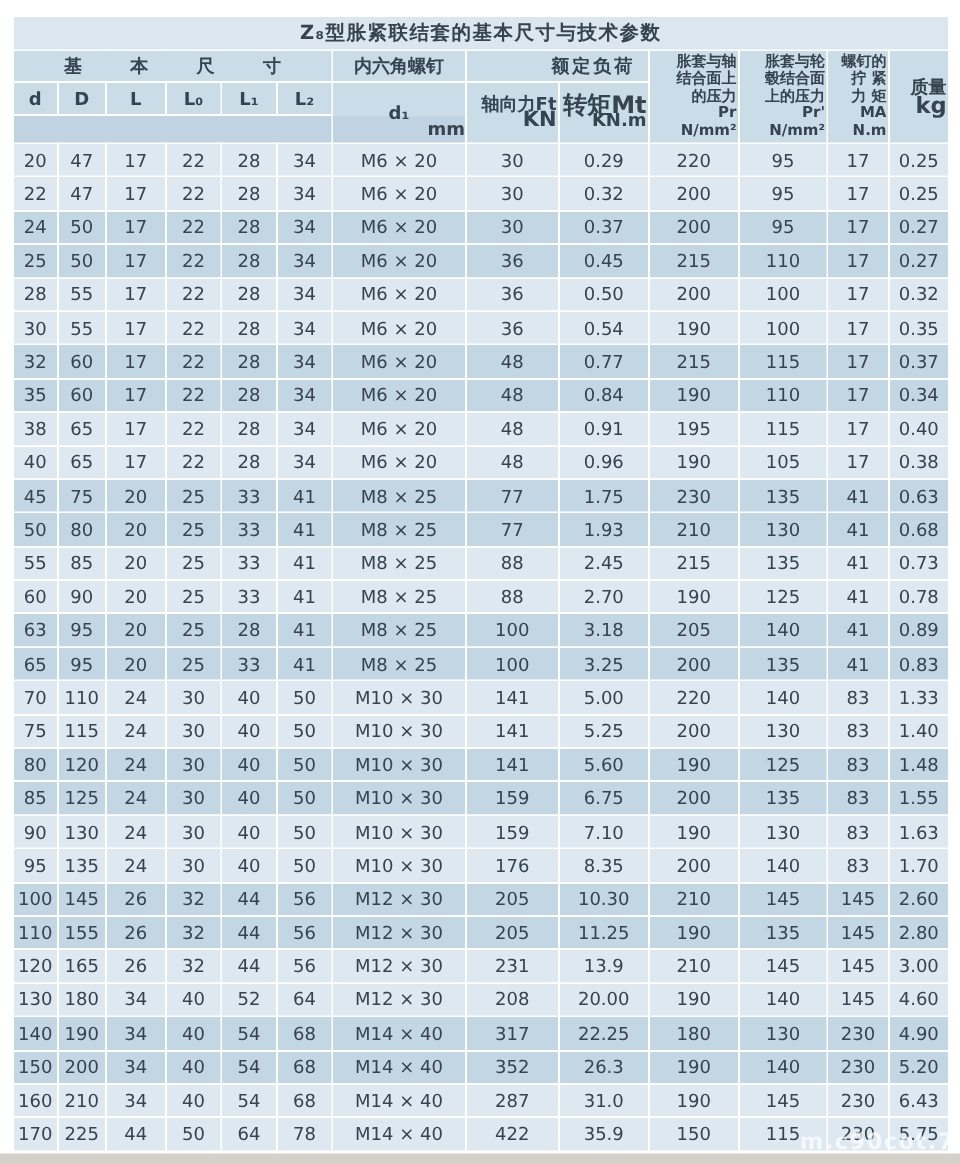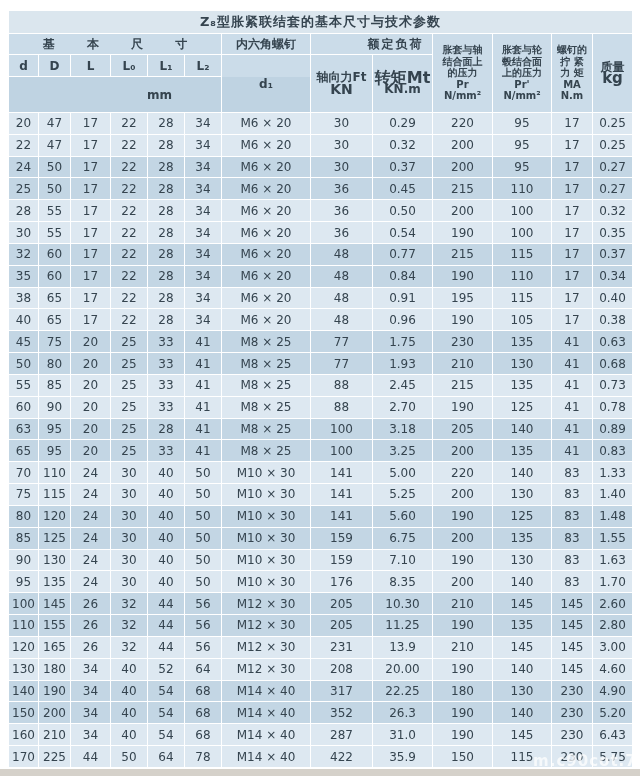--- a/index.html
+++ b/index.html
@@ -37,29 +37,30 @@
   .title-row td{
     background:var(--c-title);
     font-size:13px;
     font-weight:bold;
     height:23px;
     letter-spacing:1px;
   }
   .hrow th{background:var(--c-header);font-weight:bold;}
   .hrow-a th{height:21px;}
   .hrow-b th{height:22px;}
-  .hrow-c th{height:36px;}
+  .hrow-c th{height:19px;text-align:right;}
   th.group-dims{letter-spacing:14px;text-indent:14px;}
   th.group-load{letter-spacing:2px;padding-left:48px;}
   th.tall{
     font-weight:bold;
     font-size:10px;
     line-height:11.5px;
     white-space:normal;
     padding:0 1px;
+    text-align:right;
   }
   th.tall .ln{display:block;}
   th.tall .sym{font-size:10px;}
   th.unit-cell{background:var(--c-unit);}
   tbody td{height:21px;font-size:12px;}
   tr.r-light td{background:var(--c-row-light);}
   tr.r-dark td{background:var(--c-row-dark);}
   .watermark{
     position:absolute;
     right:-8px;

